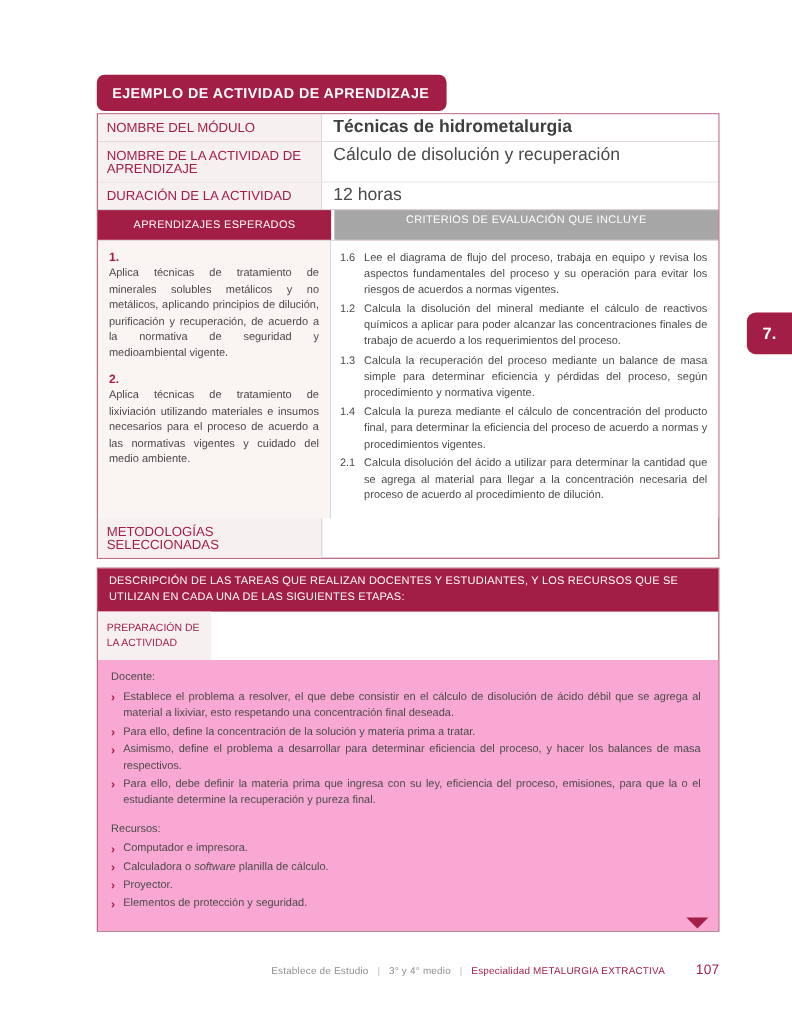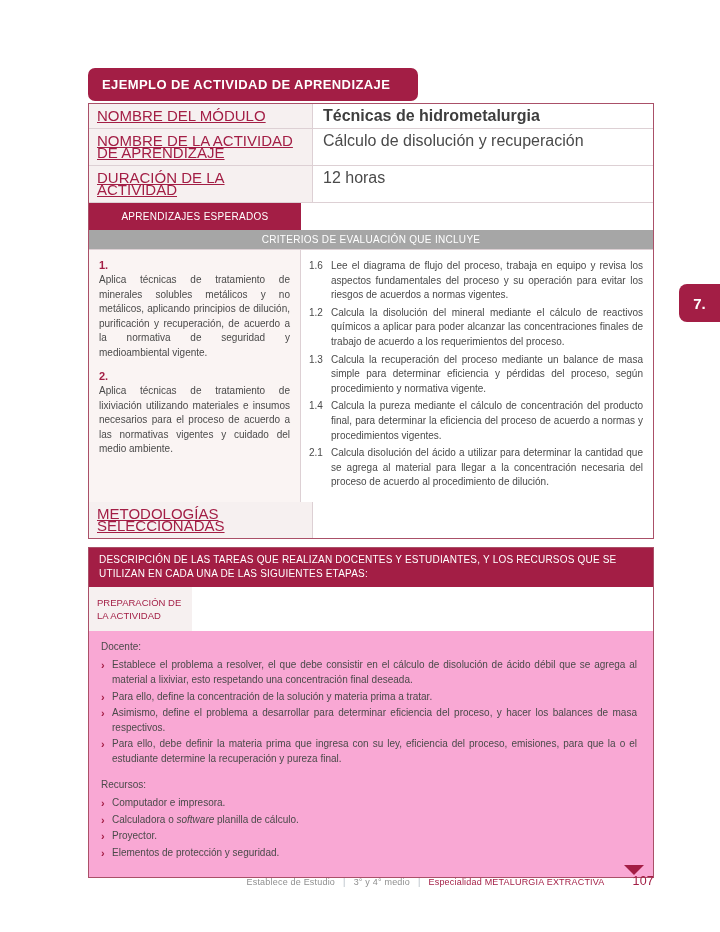--- a/index.html
+++ b/index.html
@@ -14,35 +14,35 @@
   *{box-sizing:border-box;}
   body{margin:0;background:#ffffff;}
   .page{
     position:relative;width:720px;height:932px;background:#fff;overflow:hidden;
     color:var(--body-text);font-family:"Liberation Sans",sans-serif;
   }
   .doc{position:absolute;left:88px;top:68px;width:566px;}
 
   .title-banner{
     display:inline-block;background:var(--maroon);color:#fff;font-weight:bold;
-    font-size:13px;letter-spacing:.4px;padding:9px 28px 9px 14px;border-radius:7px;
+    font-size:13px;letter-spacing:.4px;padding:9px 16px 9px 14px;border-radius:7px;
     margin-bottom:2px;
   }
 
   .tbl1{border:1px solid var(--outer);}
   .row{display:flex;}
   .row + .row{border-top:1px solid var(--line);}
   .cell-label{
-    width:224px;flex-shrink:0;background:var(--label-bg);color:var(--maroon);
-    font-size:15px;line-height:12px;padding:6px 8px;border-right:1px solid var(--line);text-decoration:underline;
+    width:204px;flex-shrink:0;background:var(--label-bg);color:var(--maroon);
+    font-size:12px;line-height:12px;padding:6px 8px;border-right:1px solid var(--line);
   }
   .cell-value{flex:1;font-size:16px;line-height:12px;padding:6px 10px;background:#fff;color:#4a4a4a;}
   .info-rows .row:first-of-type .cell-value{font-weight:bold;color:#3e3e3e;}
 
-  .header-row{display:flex;border-top:1px solid var(--line);flex-direction:column;}
+  .header-row{display:flex;border-top:1px solid var(--line);}
   .hdr-left{
     width:212px;flex-shrink:0;background:var(--maroon);color:#fff;text-align:center;
     font-size:10px;letter-spacing:.3px;padding:8px 4px;margin-right:3px;
   }
   .hdr-right{
     flex:1;background:var(--hdr-gray);color:#fff;text-align:center;
     font-size:10px;letter-spacing:.3px;padding:4px 4px;
   }
 
   .content-row{display:flex;border-top:1px solid var(--line);}

